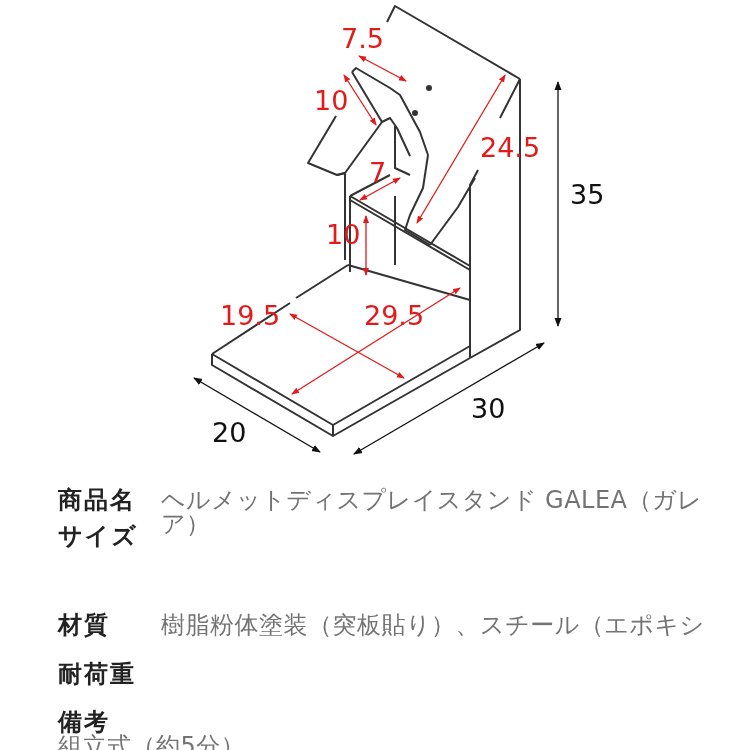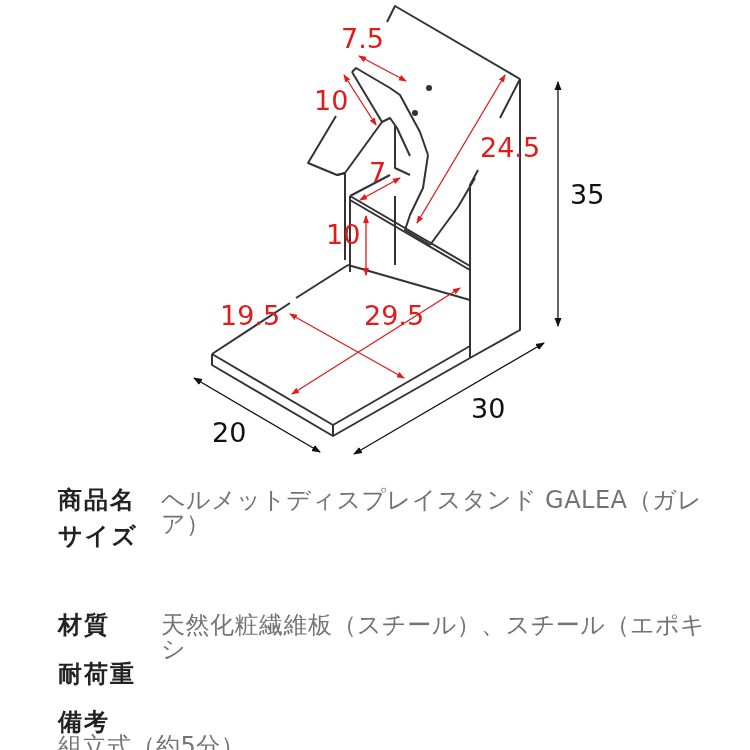--- a/index.html
+++ b/index.html
@@ -93,21 +93,21 @@
   <div class="row r1">
     <span class="k">商品名</span>
     <span class="v">ヘルメットディスプレイスタンド GALEA（ガレア）</span>
   </div>
   <div class="row r2">
     <span class="k">サイズ</span>
   </div>
   <div class="row r3">
     <span class="k">材質</span>
     <span class="v">
-      <span>天然化粧繊維板（スチール）、スチール（エポキシ</span><br>
+      <span>樹脂粉体塗装（突板貼り）、スチール（エポキシ</span><br>
     </span>
   </div>
   <div class="row r4">
     <span class="k">耐荷重</span>
   </div>
   <div class="row r5">
     <span class="k">備考</span>
     <span class="v">組立式（約5分）</span>
   </div>
 </div>

